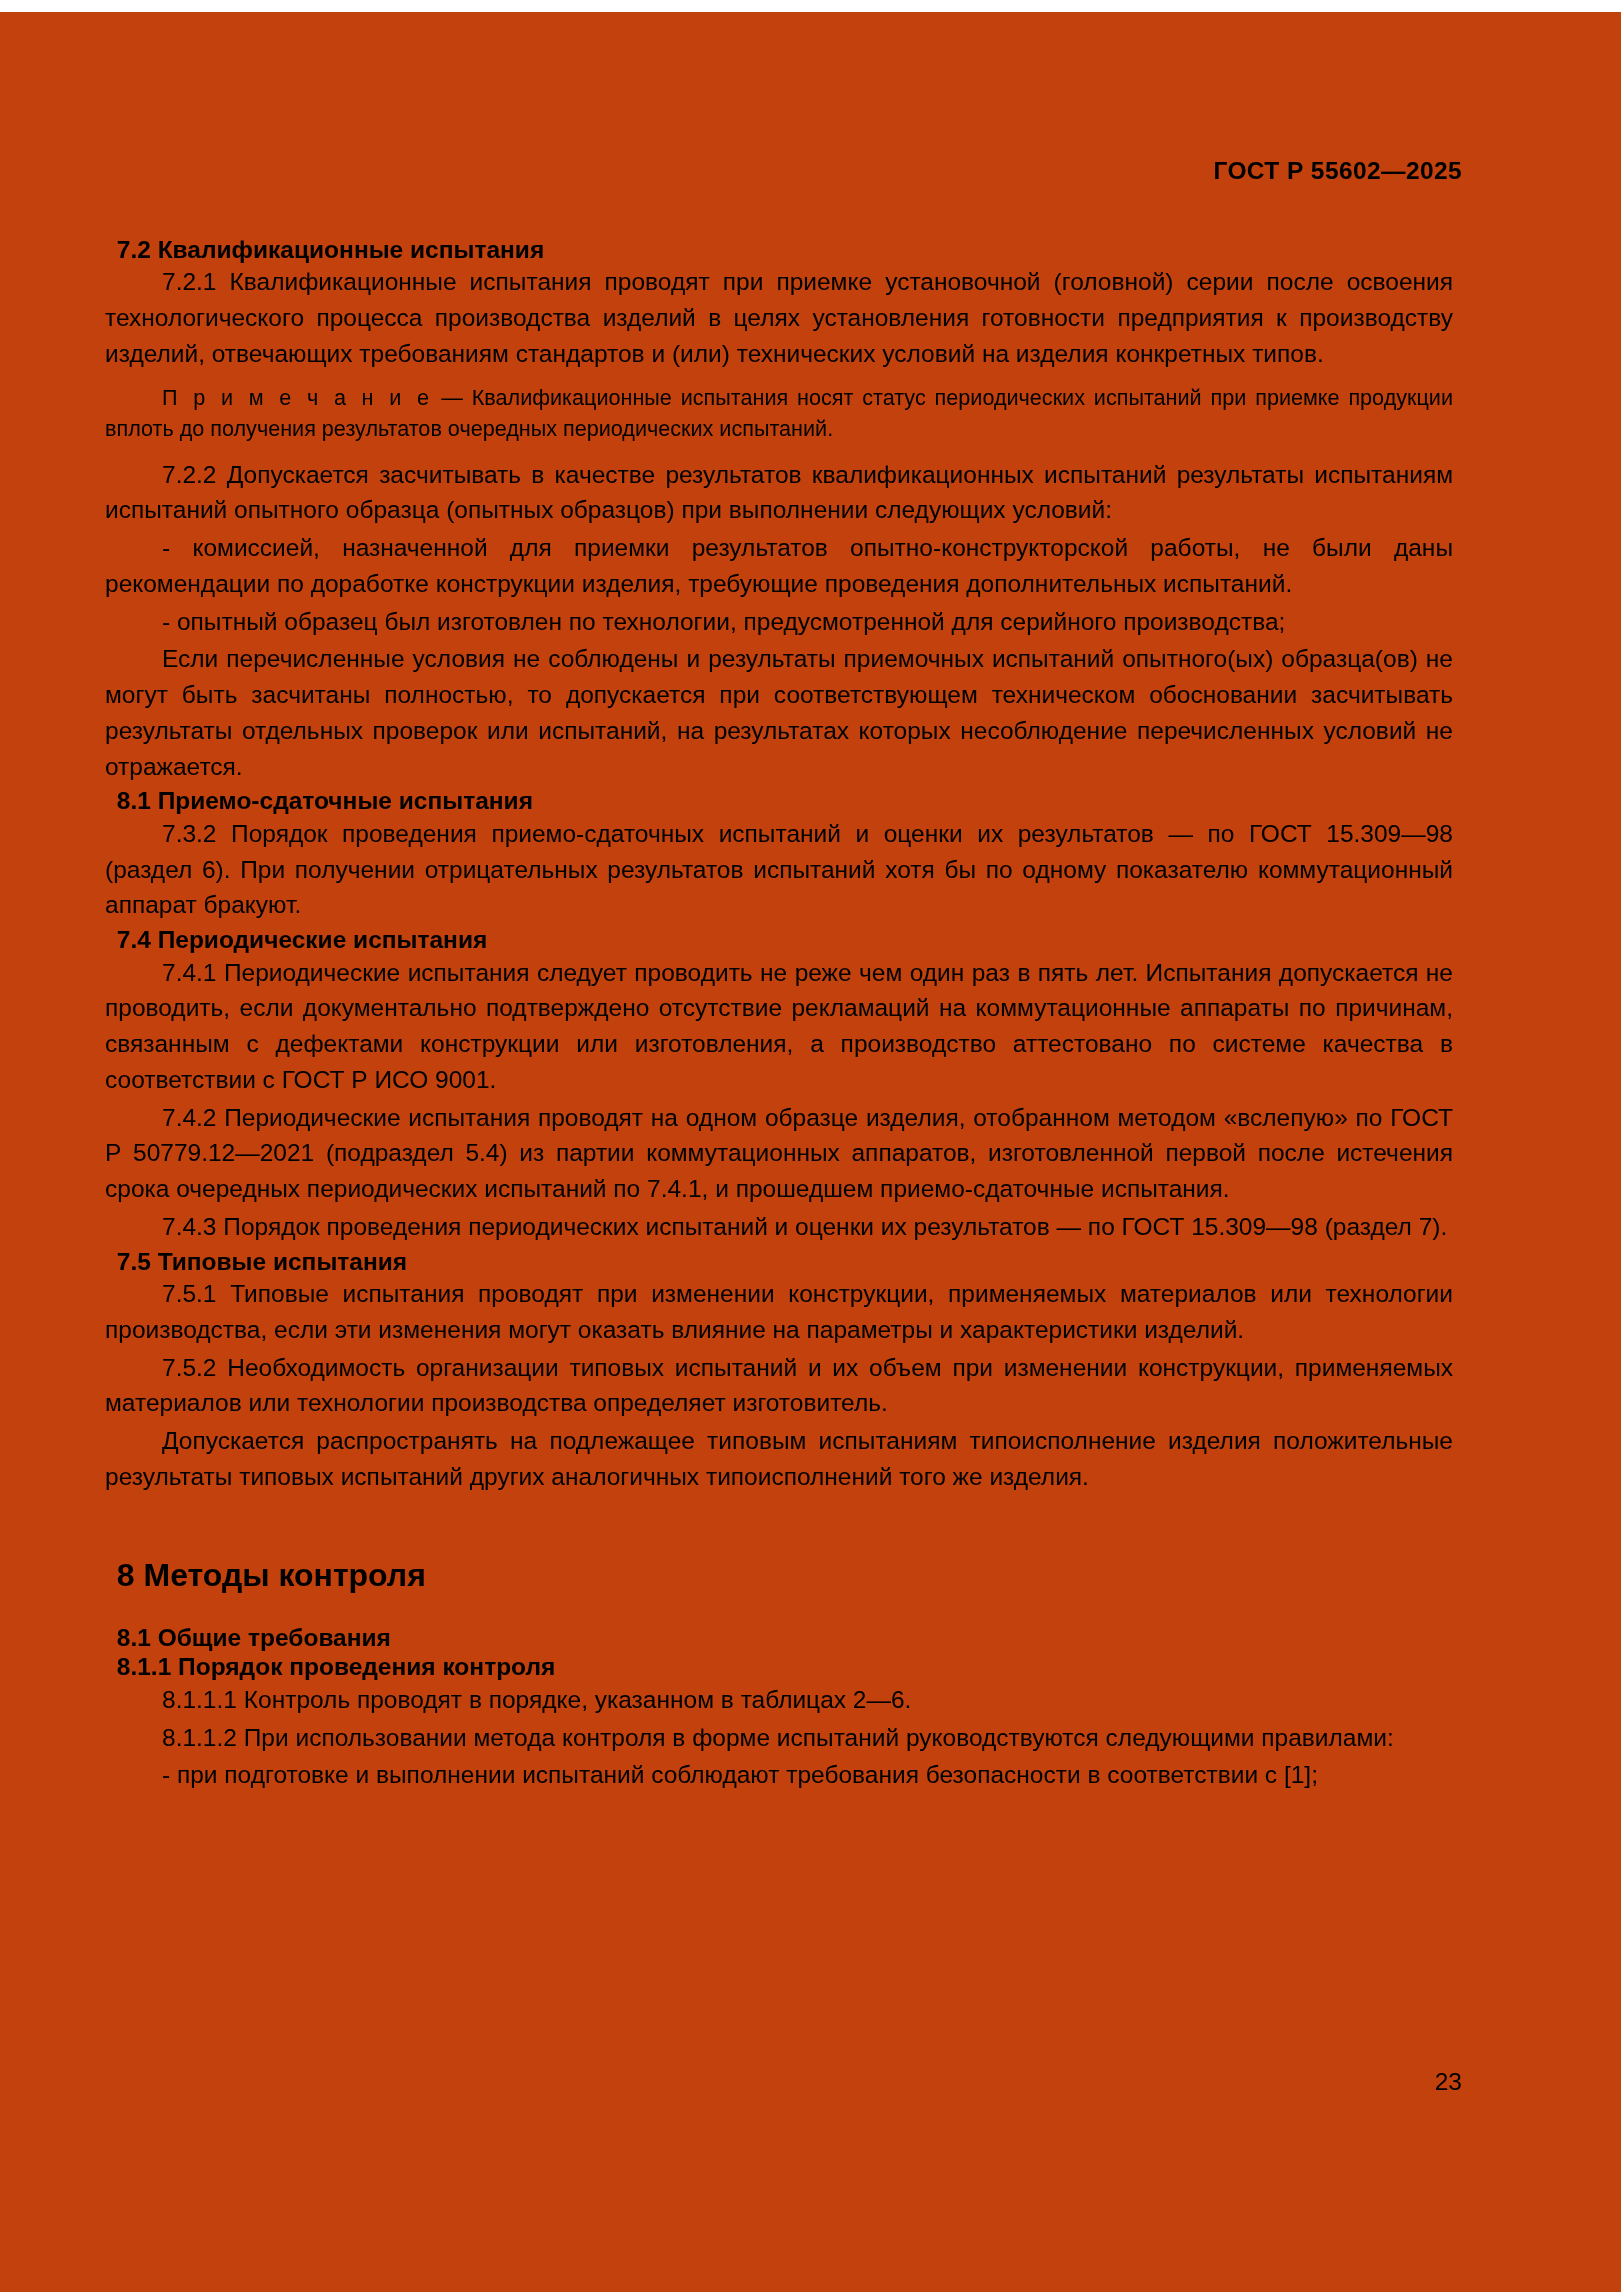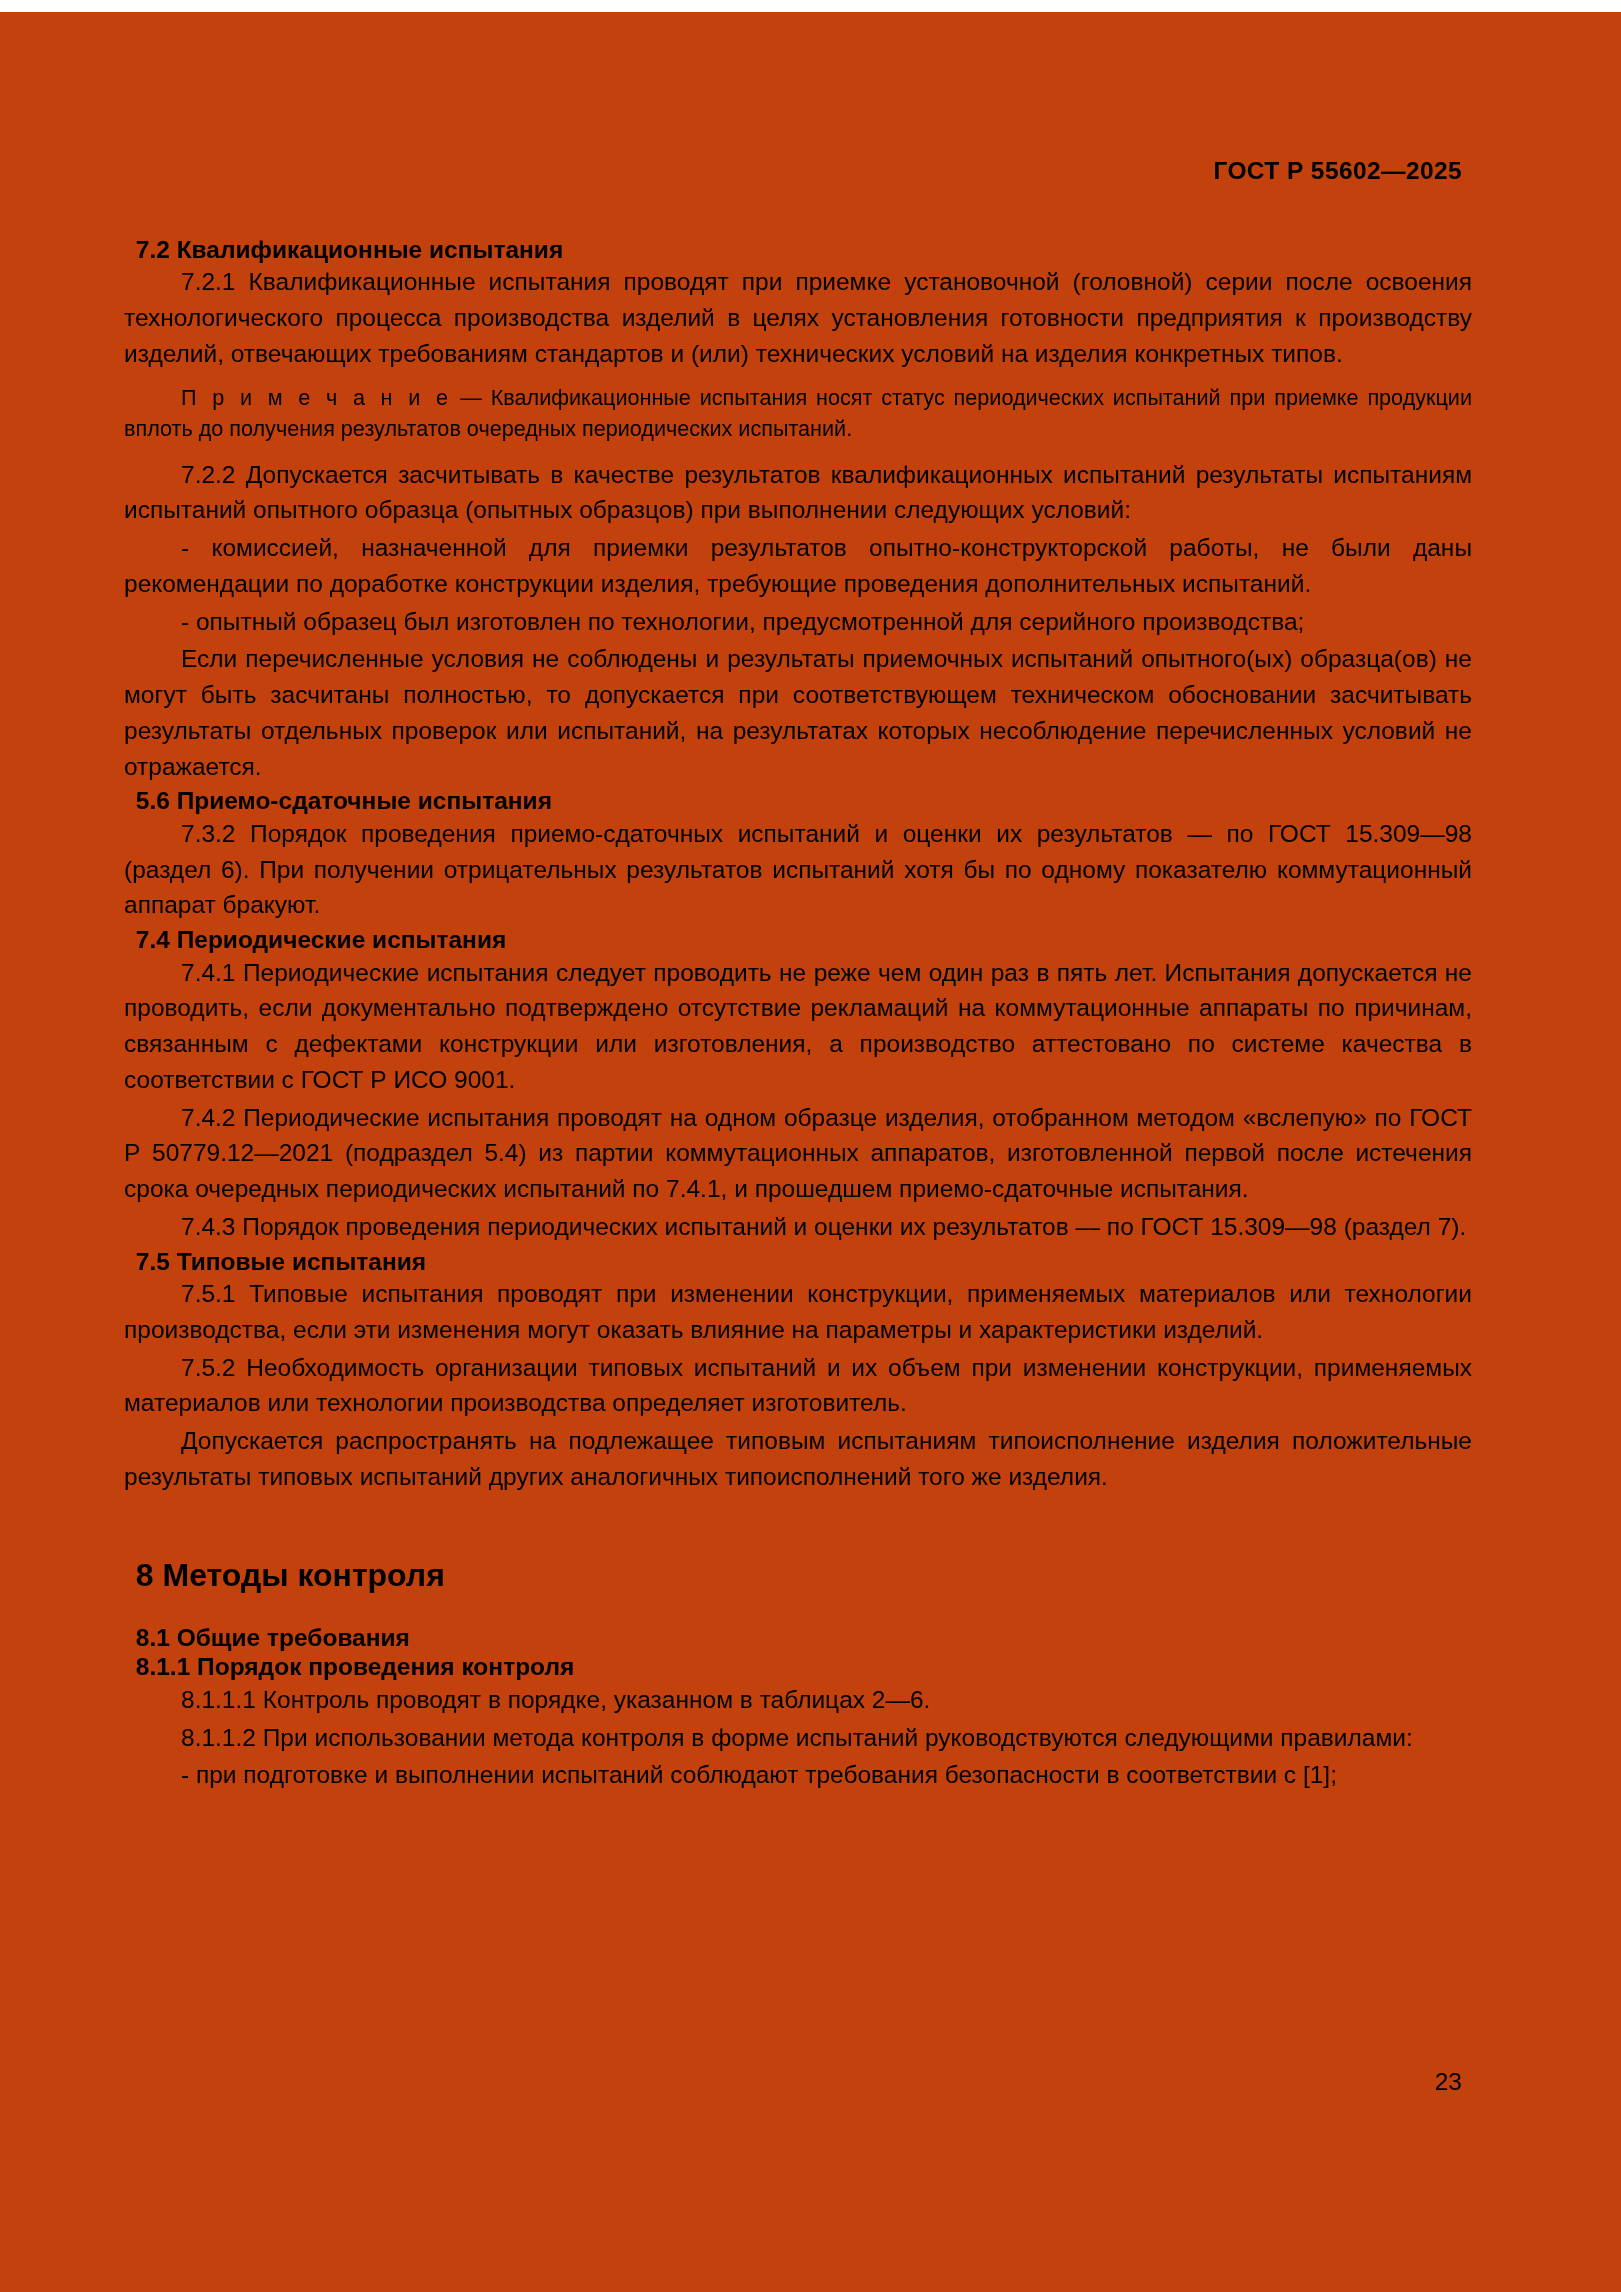--- a/index.html
+++ b/index.html
@@ -32,21 +32,21 @@
     font-size: 24.5px;
     font-weight: bold;
     letter-spacing: 0.4px;
     white-space: nowrap;
   }
 
   
   .content {
     position: absolute;
     top: 223px;
-    left: 124px;
+    left: 105px;
     width: 1348px;
   }
 
   
   h2.clause-head,
   h3.clause-head,
   h4.clause-head {
     font-size: 24.5px;
     font-weight: bold;
     margin: 0;
@@ -126,21 +126,21 @@
     <p class="note-par"><span class="note-label">П р и м е ч а н и е</span><span> — Квалификационные испытания носят статус периодических испытаний при приемке продукции вплоть до получения результатов очередных периодических испытаний.</span></p>
 
     <p class="body-par">7.2.2  Допускается засчитывать в качестве результатов квалификационных испытаний результаты испытаниям испытаний опытного образца (опытных образцов) при выполнении следующих условий:</p>
 
     <p class="bullet-par">- комиссией, назначенной для приемки результатов опытно-конструкторской работы, не были даны рекомендации по доработке конструкции изделия, требующие проведения дополнительных испытаний.</p>
 
     <p class="bullet-par tight">- опытный образец был изготовлен по технологии, предусмотренной для серийного производства;</p>
 
     <p class="body-par">Если перечисленные условия не соблюдены и результаты приемочных испытаний опытного(ых) образца(ов) не могут быть засчитаны полностью, то допускается при соответствующем техническом обосновании засчитывать результаты отдельных проверок или испытаний, на результатах которых несоблюдение перечисленных условий не отражается.</p>
 
-    <h3 class="clause-head sec-7-3">5.6  Приемо-сдаточные испытания</h3>
+    <h3 class="clause-head sec-7-3">8.1  Приемо-сдаточные испытания</h3>
 
 
     <p class="body-par">7.3.2  Порядок проведения приемо-сдаточных испытаний и оценки их результатов — по ГОСТ 15.309—98 (раздел 6). При получении отрицательных результатов испытаний хотя бы по одному показателю коммутационный аппарат бракуют.</p>
 
     <h3 class="clause-head sec-7-4">7.4  Периодические испытания</h3>
 
     <p class="body-par">7.4.1  Периодические испытания следует проводить не реже чем один раз в пять лет. Испытания допускается не проводить, если документально подтверждено отсутствие рекламаций на коммутационные аппараты по причинам, связанным с дефектами конструкции или изготовления, а производство аттестовано по системе качества в соответствии с ГОСТ Р ИСО 9001.</p>
 
     <p class="body-par">7.4.2  Периодические испытания проводят на одном образце изделия, отобранном методом «вслепую» по ГОСТ Р 50779.12—2021 (подраздел 5.4) из партии коммутационных аппаратов, изготовленной первой после истечения срока очередных периодических испытаний по 7.4.1, и прошедшем приемо-сдаточные испытания.</p>
 

